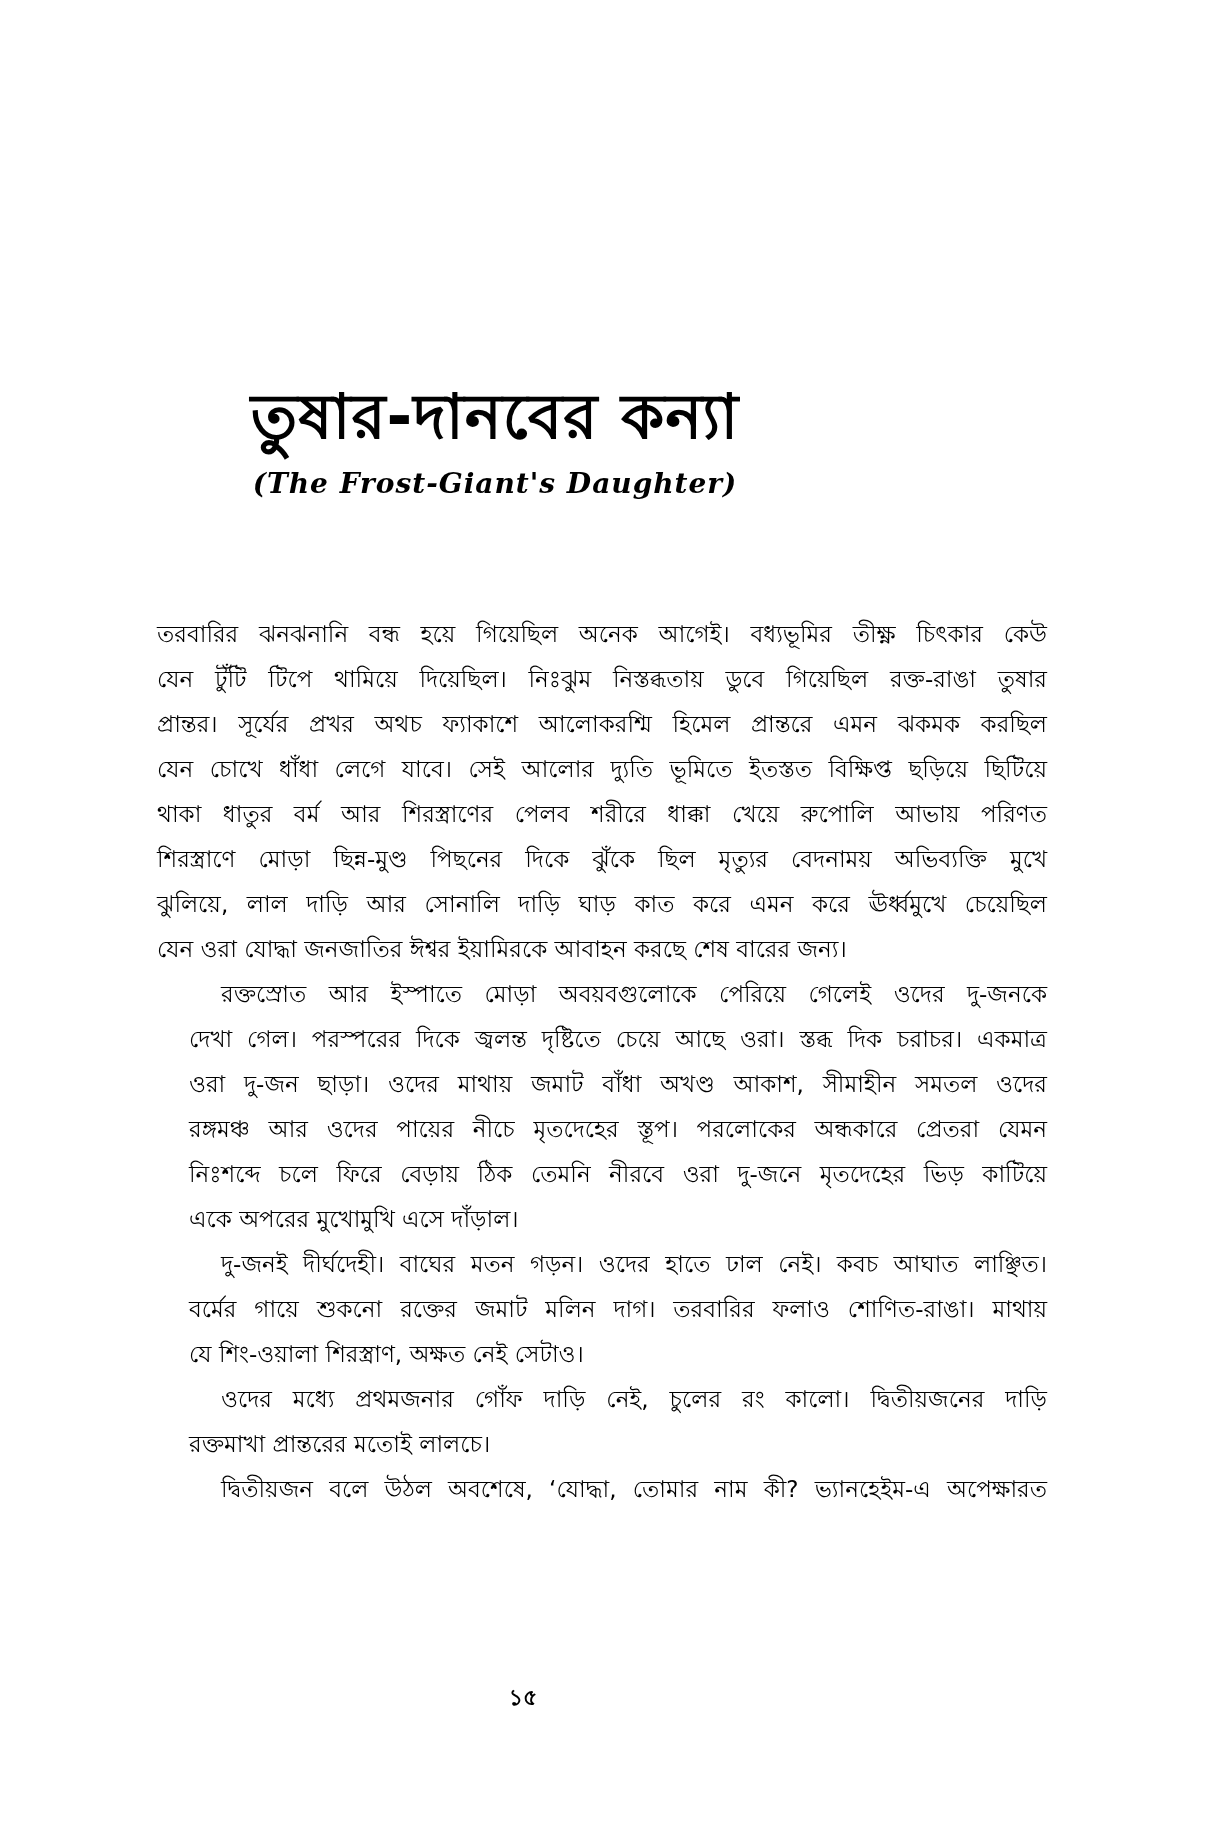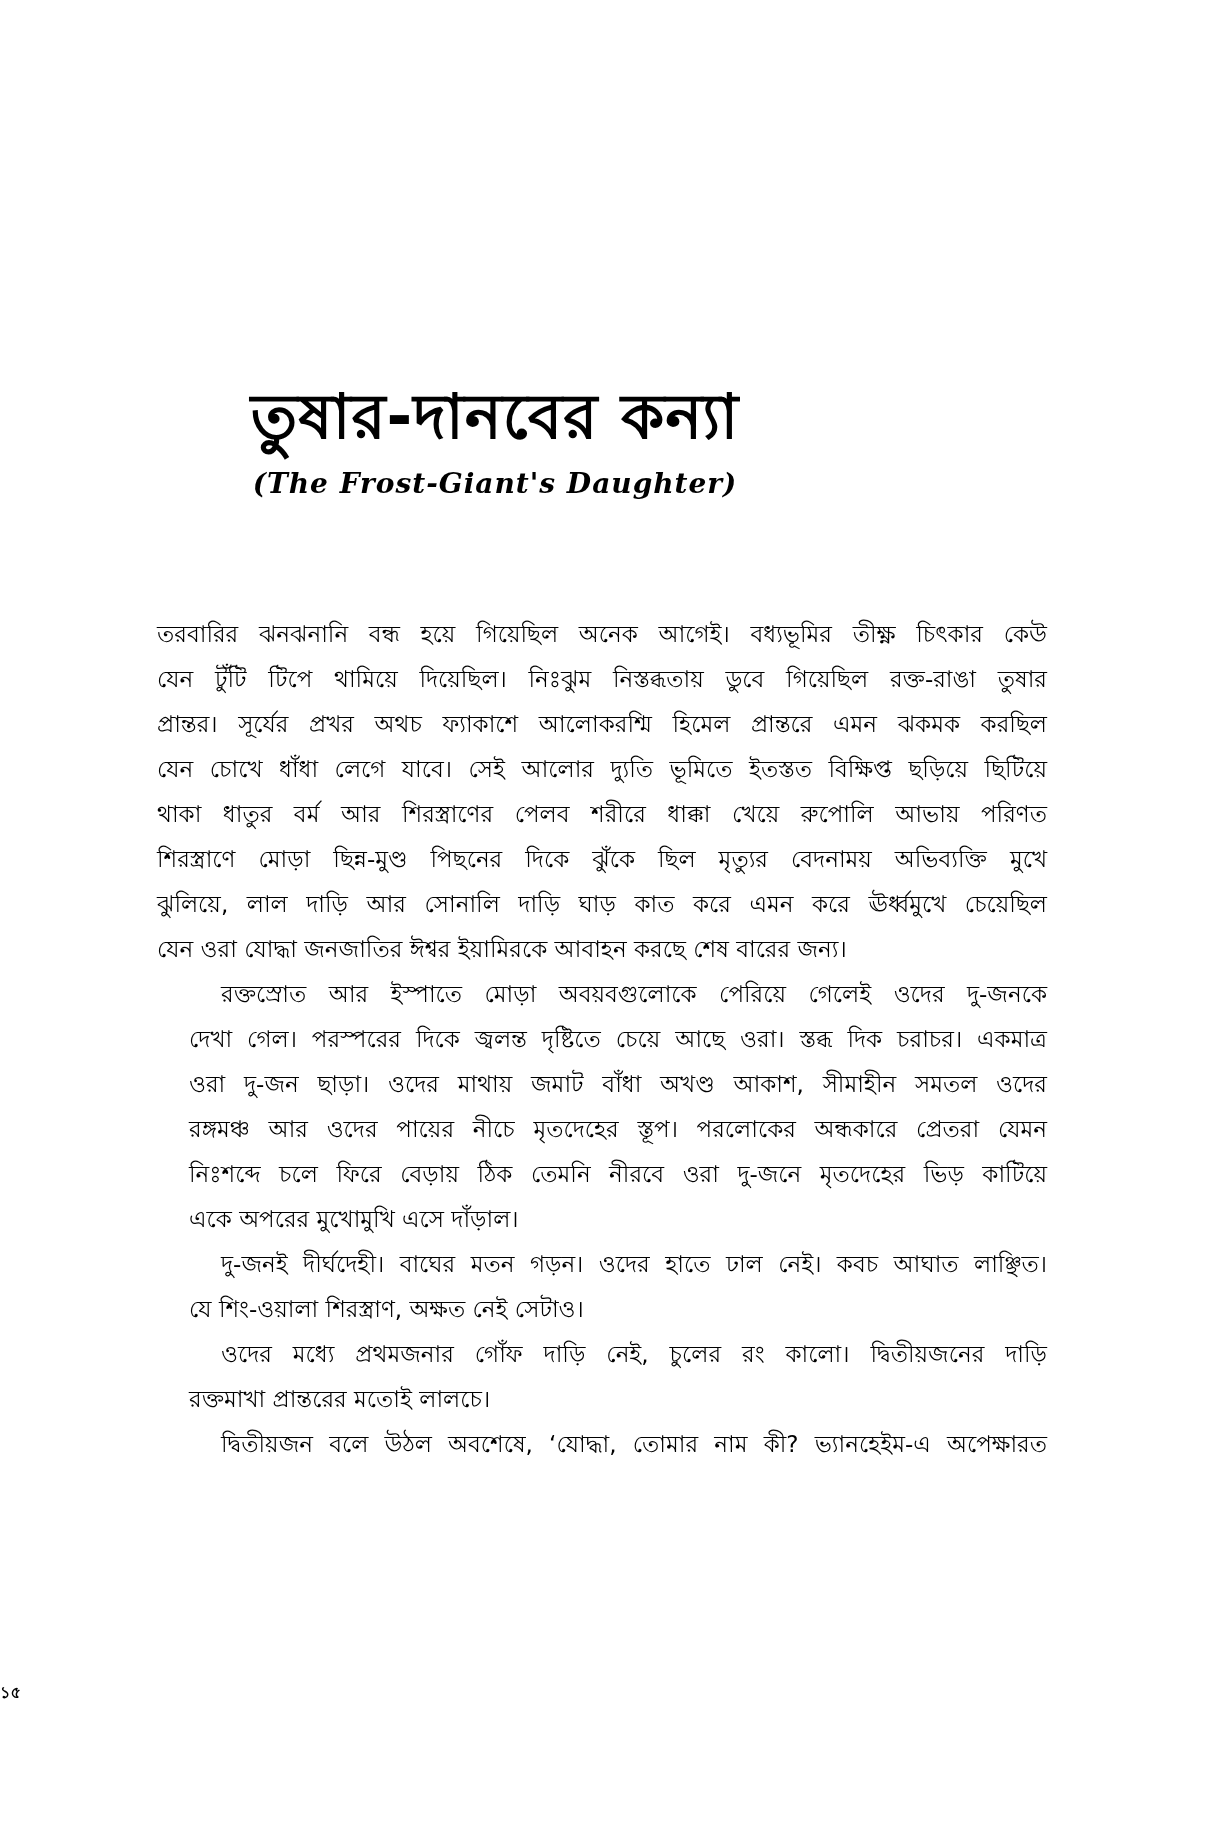--- a/index.html
+++ b/index.html
@@ -70,24 +70,24 @@
       text-align-last: justify;
     }
     .line.last {
       text-align-last: left;
     }
     .page-number {
       position: absolute;
       top: 1680px;
       left: 0;
       width: 1046px;
-      text-align: left;
+      text-align: center;
       font-family: "DejaVu Sans", sans-serif;
       font-weight: bold;
-      font-size: 16px;
+      font-size: 22px;
     }
   </style>
 </head>
 <body>
 
 <div class="page">
 
   <div class="title-block">
     <h1 class="title-bn">তুষার-দানবের কন্যা</h1>
     <h2 class="title-en">(The Frost-Giant's Daughter)</h2>
@@ -110,20 +110,21 @@
       <span class="line" style="padding-left:32px;">রক্তস্রোত আর ইস্পাতে মোড়া অবয়বগুলোকে পেরিয়ে গেলেই ওদের দু-জনকে</span>
       <span class="line">দেখা গেল। পরস্পরের দিকে জ্বলন্ত দৃষ্টিতে চেয়ে আছে ওরা। স্তব্ধ দিক চরাচর। একমাত্র</span>
       <span class="line">ওরা দু-জন ছাড়া। ওদের মাথায় জমাট বাঁধা অখণ্ড আকাশ, সীমাহীন সমতল ওদের</span>
       <span class="line">রঙ্গমঞ্চ আর ওদের পায়ের নীচে মৃতদেহের স্তূপ। পরলোকের অন্ধকারে প্রেতরা যেমন</span>
       <span class="line">নিঃশব্দে চলে ফিরে বেড়ায় ঠিক তেমনি নীরবে ওরা দু-জনে মৃতদেহের ভিড় কাটিয়ে</span>
       <span class="line last">একে অপরের মুখোমুখি এসে দাঁড়াল।</span>
     </p>
 
     <p class="para indent">
       <span class="line" style="padding-left:32px;">দু-জনই দীর্ঘদেহী। বাঘের মতন গড়ন। ওদের হাতে ঢাল নেই। কবচ আঘাত লাঞ্ছিত।</span>
+      <span class="line">বর্মের গায়ে শুকনো রক্তের জমাট মলিন দাগ। তরবারির ফলাও শোণিত-রাঙা। মাথায়</span>
       <span class="line last">যে শিং-ওয়ালা শিরস্ত্রাণ, অক্ষত নেই সেটাও।</span>
     </p>
 
     <p class="para indent">
       <span class="line" style="padding-left:32px;">ওদের মধ্যে প্রথমজনার গোঁফ দাড়ি নেই, চুলের রং কালো। দ্বিতীয়জনের দাড়ি</span>
       <span class="line last">রক্তমাখা প্রান্তরের মতোই লালচে।</span>
     </p>
 
     <p class="para indent">
       <span class="line" style="padding-left:32px;">দ্বিতীয়জন বলে উঠল অবশেষে, ‘যোদ্ধা, তোমার নাম কী? ভ্যানহেইম-এ অপেক্ষারত</span>

